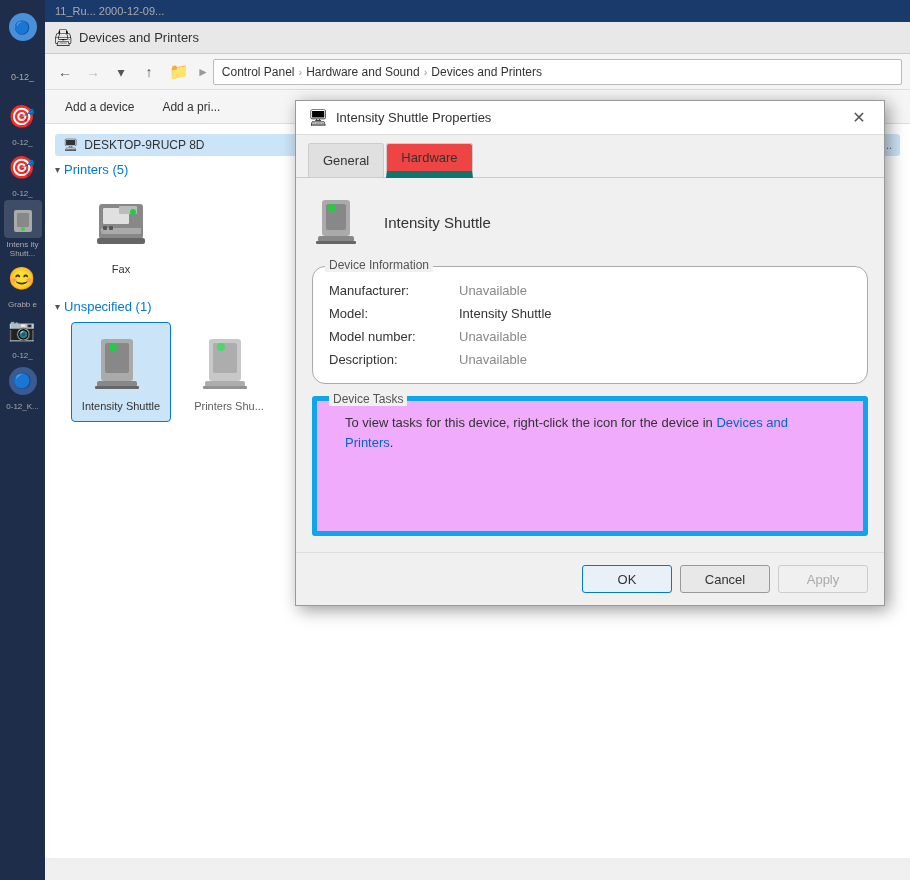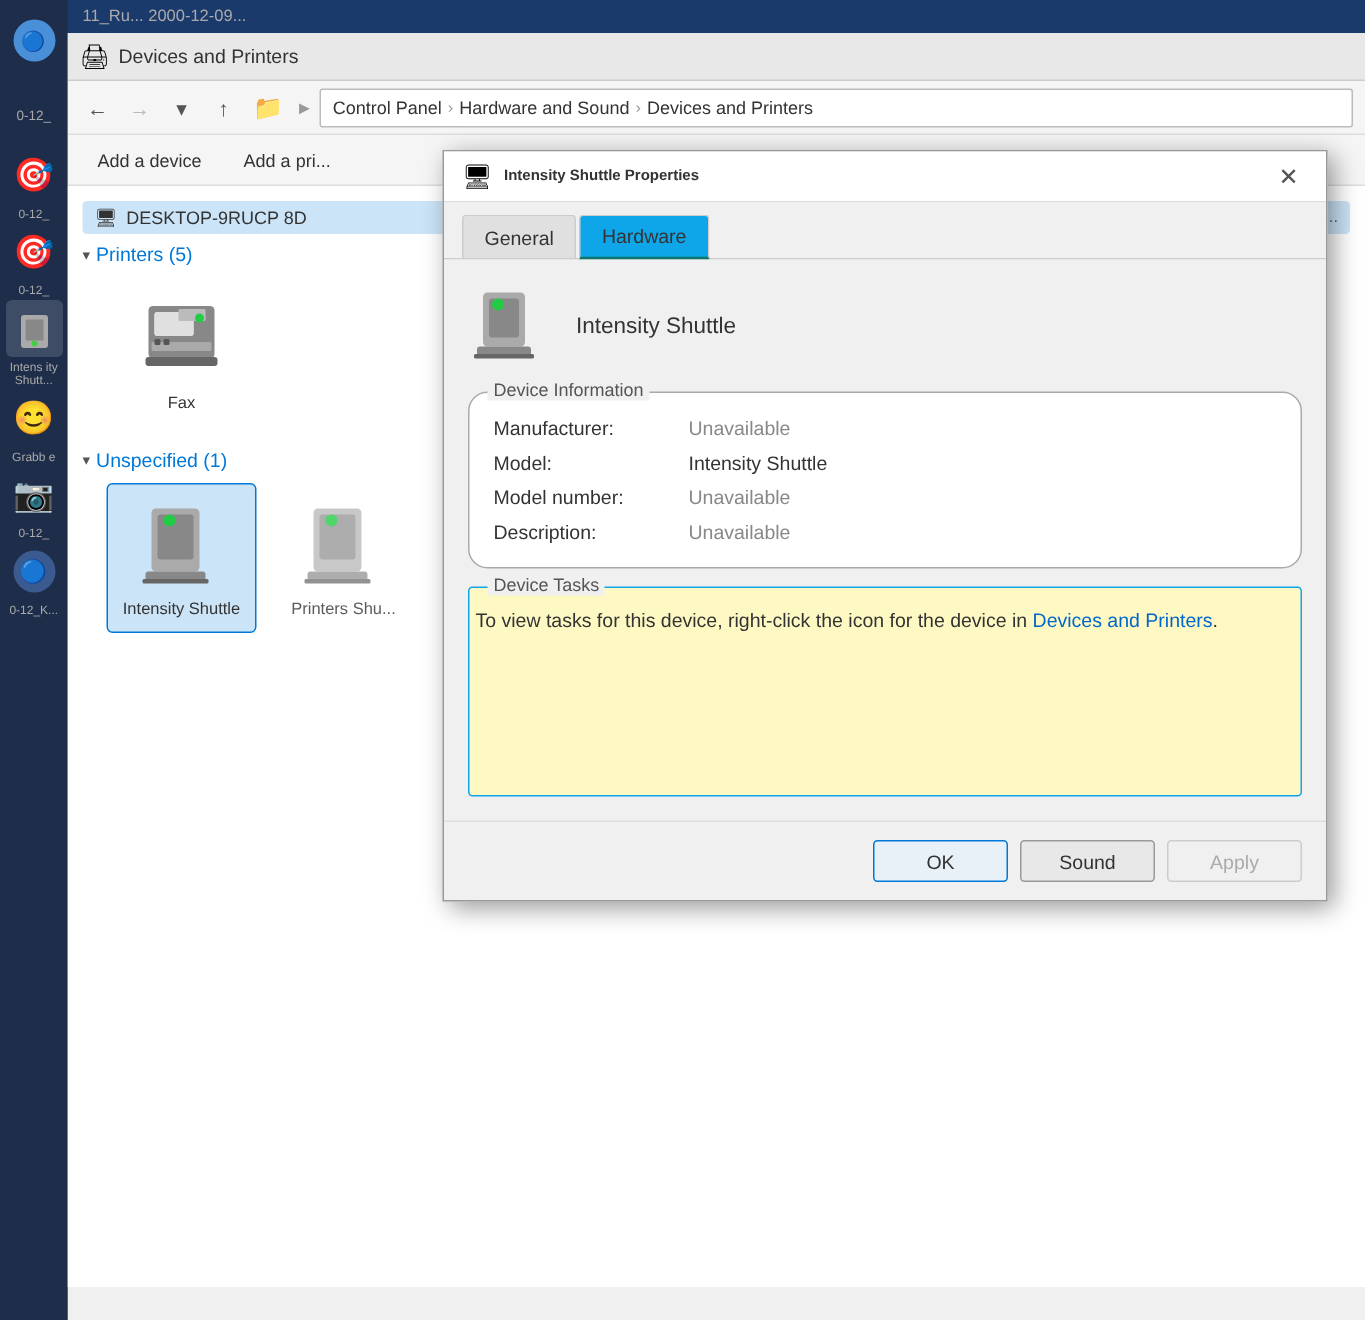--- a/index.html
+++ b/index.html
@@ -283,23 +283,23 @@
       border-bottom: 1px solid #ddd;
     }
     .modal-titlebar-icon {
       width: 20px;
       height: 20px;
       margin-right: 8px;
       font-size: 16px;
     }
     .modal-titlebar-text {
       flex: 1;
-      font-size: 10px;
-      color: #333;
-      font-weight: 700;
+      font-size: 13px;
+      color: #333;
+      font-weight: 400;
     }
     .modal-close-btn {
       width: 26px;
       height: 26px;
       border: none;
       background: transparent;
       cursor: pointer;
       font-size: 16px;
       color: #555;
       display: flex;
@@ -320,22 +320,22 @@
       padding: 6px 14px;
       border: 1px solid #ccc;
       border-bottom: none;
       background: #e0e0e0;
       cursor: pointer;
       font-size: 13px;
       color: #333;
       border-radius: 3px 3px 0 0;
     }
     .tab-btn.active {
-      background: #0ea5e9;
-      border-bottom: 2px solid #0f766e;
+      background: #ef4444;
+      border-bottom: 7px solid #0f766e;
       margin-bottom: -1px;
       z-index: 1;
     }
 
     
     .modal-body {
       padding: 16px;
       background: #f0f0f0;
     }
 
@@ -392,24 +392,24 @@
     }
     .info-value {
       color: #555;
     }
     .info-value.normal {
       color: #333;
     }
 
     
     .tasks-group {
-      border: 1px solid #0ea5e9;
+      border: 5px solid #0ea5e9;
       border-radius: 3px;
-      padding: 12px 4px;
-      background: #fef9c3;
+      padding: 12px 28px;
+      background: #f0abfc;
       position: relative;
       min-height: 140px;
     }
     .tasks-group-label {
       position: absolute;
       top: -9px;
       left: 12px;
       background: #f0f0f0;
       padding: 0 4px;
       font-size: 12px;
@@ -684,18 +684,18 @@
         <p class="tasks-text">
           <span>To view tasks for this device, right-click the icon for the device in</span>
           <a href="#">Devices and Printers</a><span>.</span>
         </p>
       </div>
 
     </div>
 
     <div class="modal-footer">
       <button class="dialog-btn primary">OK</button>
-      <button class="dialog-btn">Sound</button>
+      <button class="dialog-btn">Cancel</button>
       <button class="dialog-btn disabled">Apply</button>
     </div>
 
   </div>
 </div>
 
 </body></html>

